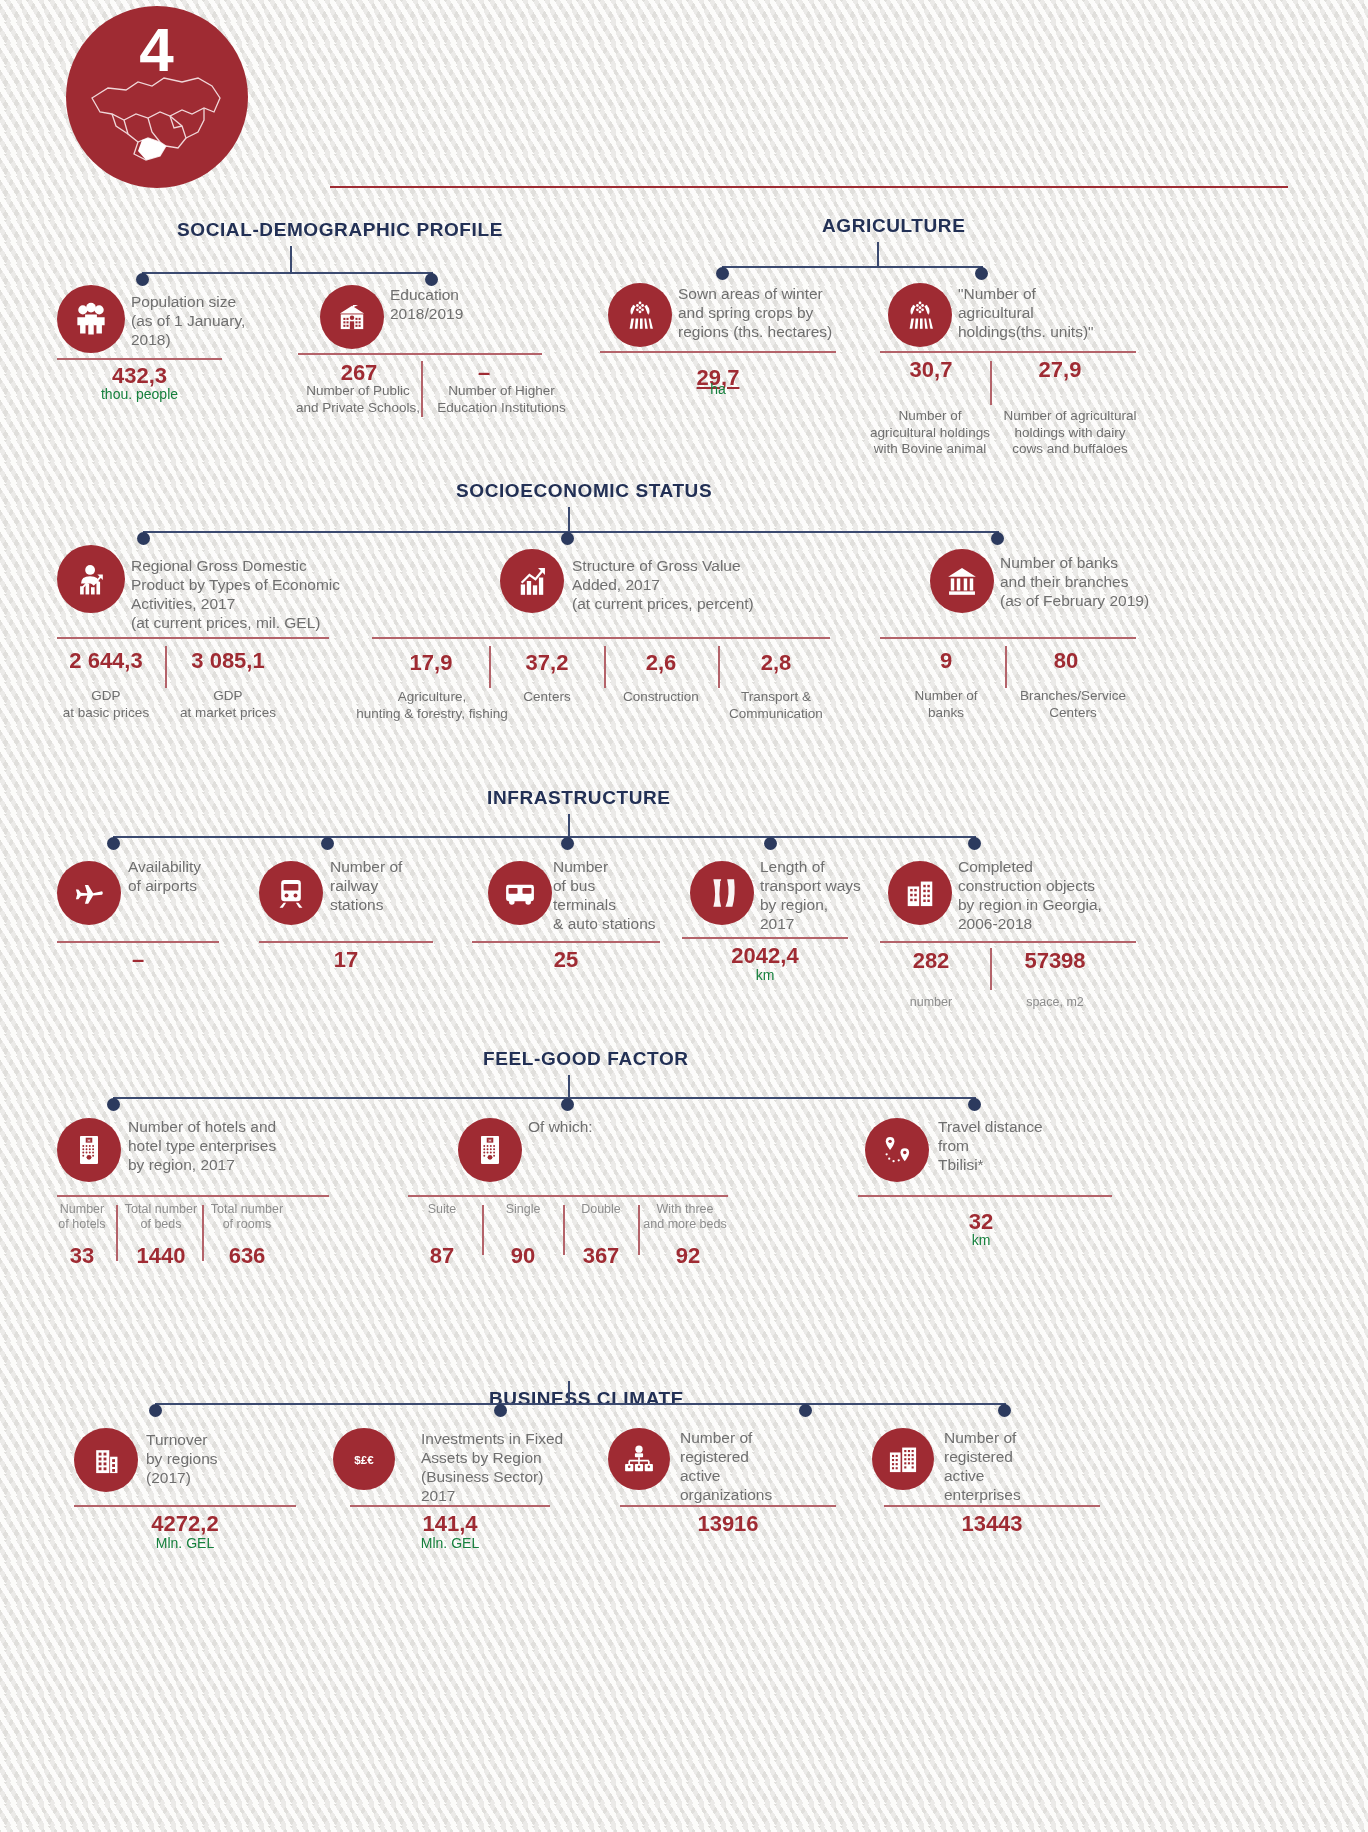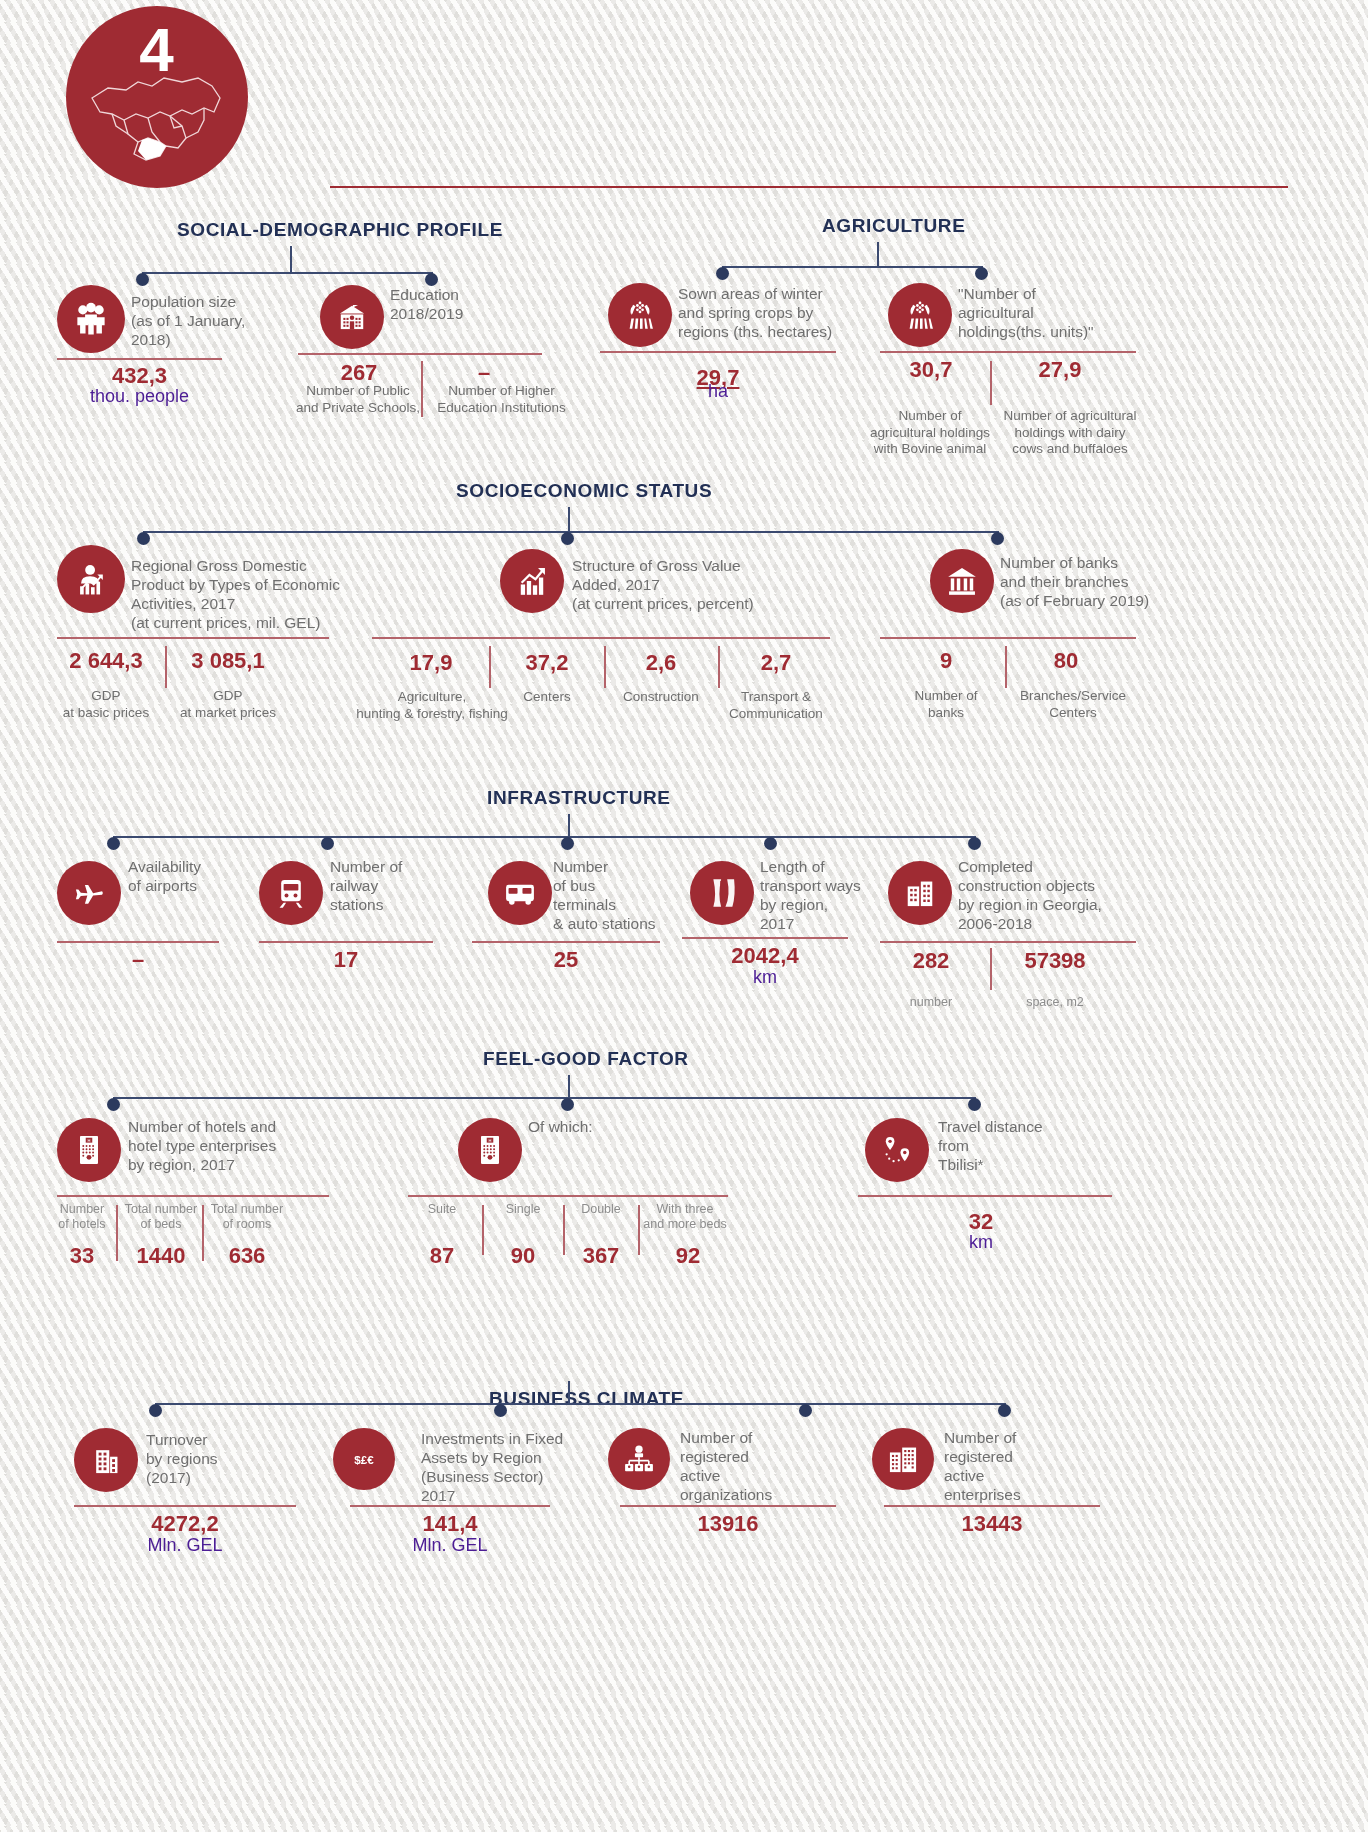--- a/index.html
+++ b/index.html
@@ -66,21 +66,21 @@
   .circ svg{ display:block; }
   .cap{
     position:absolute; color:#6f6f6f; font-size:15.5px; line-height:19px;
   }
   .rule{ position:absolute; height:2px; background:#b4636a; }
   .bigval{
     position:absolute; color:#9f2b33; font-weight:bold; font-size:22px;
     text-align:center; white-space:nowrap;
   }
   .unit{
-    position:absolute; color:#4c1d95; font-size:18px; text-align:center;
+    position:absolute; color:#15803d; font-size:14px; text-align:center;
     white-space:nowrap;
   }
   .sublab{
     position:absolute; color:#6f6f6f; font-size:13.5px; line-height:16.5px;
     text-align:center;
   }
   .vdiv{ position:absolute; width:2px; background:#b4636a; }
   .smalllab{
     position:absolute; color:#8d8d8d; font-size:12.5px; line-height:15px;
     text-align:center;
@@ -317,21 +317,21 @@
     <div class="vdiv" style="left:489px; top:646px; height:42px;"></div>
     <div class="vdiv" style="left:604px; top:646px; height:42px;"></div>
     <div class="vdiv" style="left:718px; top:646px; height:42px;"></div>
     <div class="bigval" style="left:374px; top:650px; width:114px;">17,9</div>
     <div class="sublab" style="left:347px; top:689px; width:170px; white-space:pre-line;">Agriculture,
 hunting &amp; forestry, fishing</div>
     <div class="bigval" style="left:490px; top:650px; width:114px;">37,2</div>
     <div class="sublab" style="left:490px; top:689px; width:114px; white-space:pre-line;">Centers</div>
     <div class="bigval" style="left:604px; top:650px; width:114px;">2,6</div>
     <div class="sublab" style="left:604px; top:689px; width:114px; white-space:pre-line;">Construction</div>
-    <div class="bigval" style="left:719px; top:650px; width:114px;">2,7</div>
+    <div class="bigval" style="left:719px; top:650px; width:114px;">2,8</div>
     <div class="sublab" style="left:715px; top:689px; width:122px; white-space:pre-line;">Transport &amp;
 Communication</div>
   </div>
 
   <div class="card">
     <div class="circ" style="left:930px; top:549px; width:64px; height:64px;">
       <svg viewBox="0 0 44 44" width="38" height="38" fill="#fff">
         <path d="M22 7 L38 17 H6z"></path>
         <rect x="9" y="19" width="4" height="14"></rect>
           <rect x="16" y="19" width="4" height="14"></rect>

